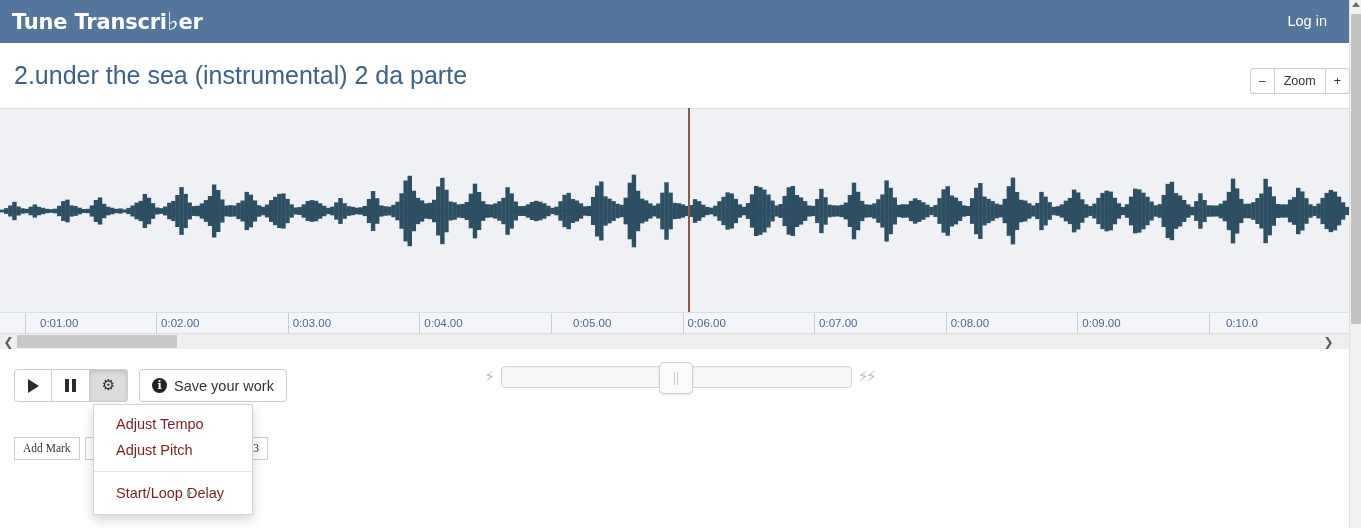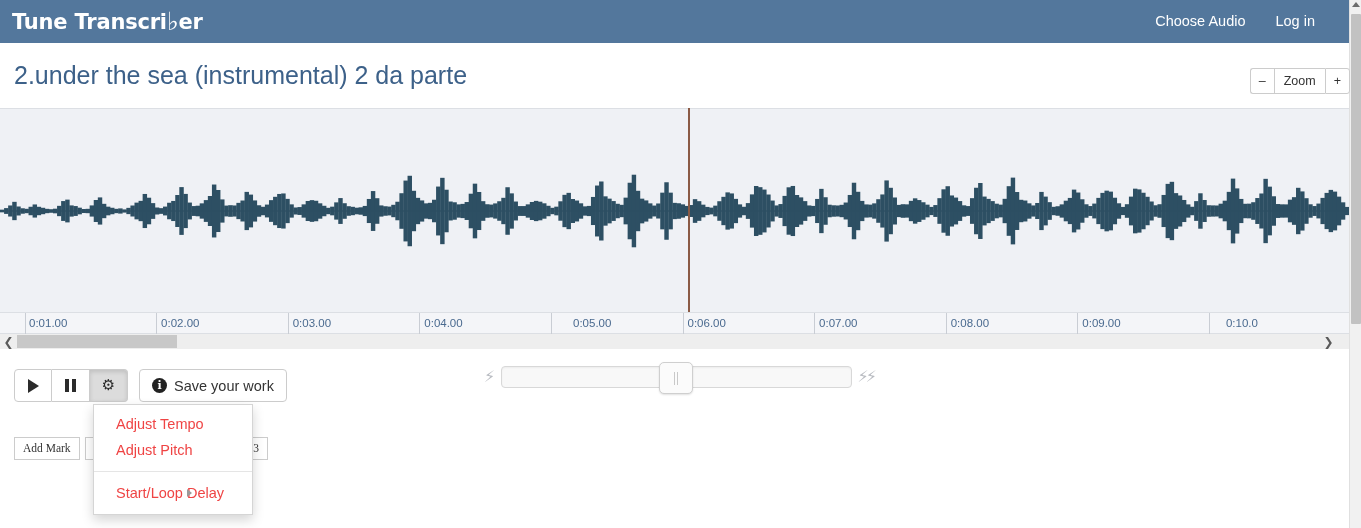--- a/index.html
+++ b/index.html
@@ -43,21 +43,21 @@
   }
   .nav-link {
     color: #ffffff;
     font-size: 14.5px;
     padding: 0 15px;
     line-height: 43px;
     text-decoration: none;
     white-space: nowrap;
     cursor: pointer;
   }
-  .nav-link:last-child { padding-right: 34px; }
+  .nav-link:last-child { padding-right: 22px; }
 
   
   .page-scroll {
     position: absolute; right: 0; top: 0;
     width: 12px; height: 528px;
     background: #f1f1f1;
     border-left: 1px solid #e0e0e0;
   }
   .page-scroll .arrow-up {
     position: absolute; top: 2px; left: 2px;
@@ -287,21 +287,21 @@
     width: 160px;
     background: #ffffff;
     border: 1px solid #d5d5d5;
     box-shadow: 0 5px 11px rgba(0,0,0,.17);
     padding: 6px 0 8px 0;
     z-index: 40;
   }
   .menu-item {
     padding: 5px 22px;
     font-size: 14.5px;
-    color: #ef4444;
+    color: #7f1d1d;
     white-space: nowrap;
     cursor: pointer;
     position: relative;
   }
   .menu-sep {
     height: 1px; background: #e5e5e5;
     margin: 8px 0;
   }
   .submenu-arrow {
     position: absolute; right: 60px; top: 50%;
@@ -317,21 +317,20 @@
 
 <div id="app">
 
   <div class="navbar">
     <div class="brand">
       <span>Tune Transcri</span>
         <span class="flat">♭</span>
         <span>er</span>
     </div>
     <div class="nav-right">
-      <a class="nav-link">Choose Audio</a>
       <a class="nav-link">Log in</a>
     </div>
   </div>
 
   <div class="page-scroll">
     <div class="arrow-up"></div>
     <div class="thumb"></div>
   </div>
 
   <div class="title-row">
@@ -679,21 +678,21 @@
           <rect x="1344.92" y="97.92" width="4.43" height="8.17" fill="#2d4f63"></rect>
           <rect x="0" y="101.4" width="1349" height="1.2" fill="#2d4f63"></rect>
         </g>
     </svg>
   </div>
   <div class="playhead" style="left:688px;"></div>
 
   <div class="timeline">
     <div id="timeline-marks">
         <div class="tick" style="left: 24.5px;"></div>
-        <div class="tick-label" style="left: 24px;">0:01.00</div>
+        <div class="tick-label" style="left: 35px;">0:01.00</div>
         <div class="tick" style="left: 156.1px;"></div>
         <div class="tick-label" style="left: 156.1px;">0:02.00</div>
         <div class="tick" style="left: 287.7px;"></div>
         <div class="tick-label" style="left: 287.7px;">0:03.00</div>
         <div class="tick" style="left: 419.3px;"></div>
         <div class="tick-label" style="left: 419.3px;">0:04.00</div>
         <div class="tick" style="left: 550.9px;"></div>
         <div class="tick-label" style="left: 568px;">0:05.00</div>
         <div class="tick" style="left: 682.5px;"></div>
         <div class="tick-label" style="left: 682.5px;">0:06.00</div>

